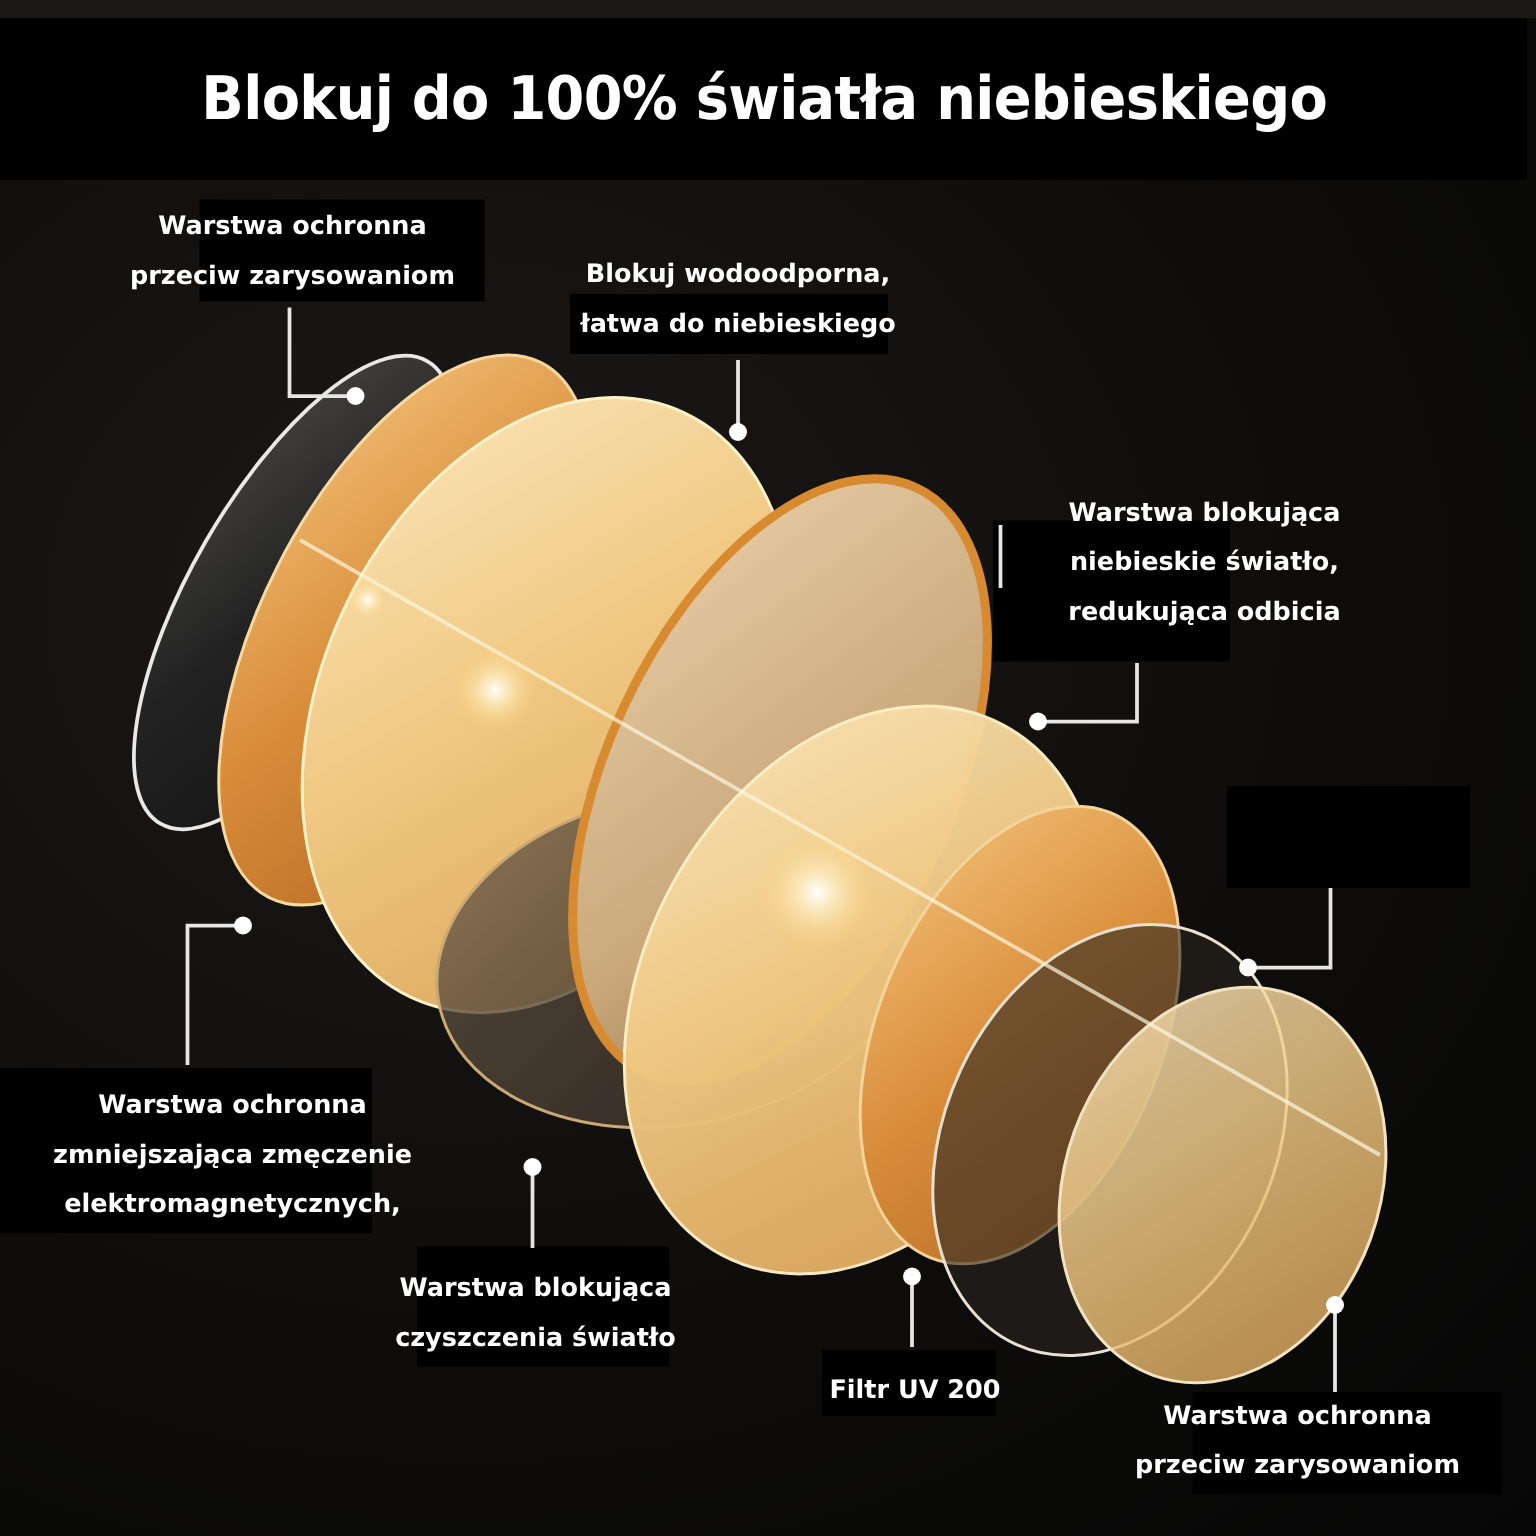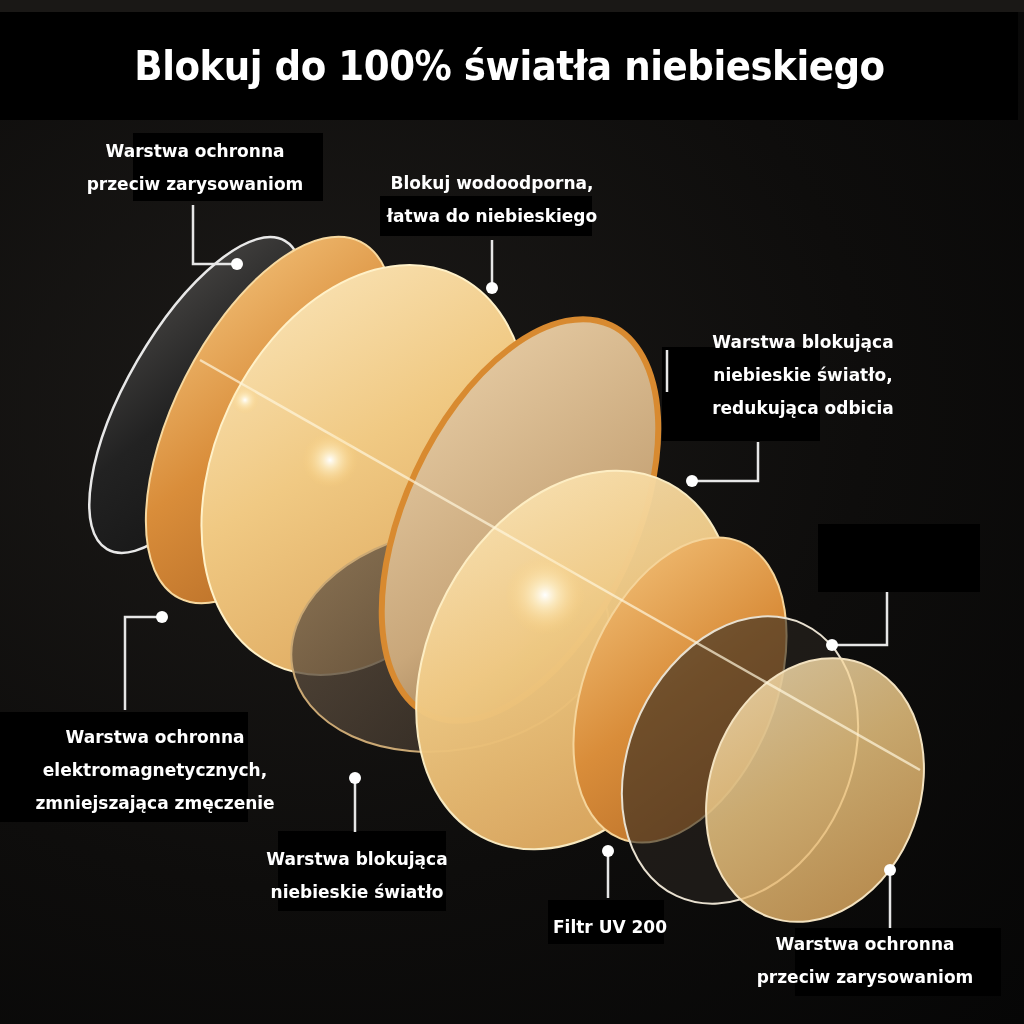--- a/index.html
+++ b/index.html
@@ -134,26 +134,26 @@
   </div>
   <div class="label" style="left:668px;top:326px;width:270px;">
     <span class="line">Warstwa blokująca</span>
     <span class="line">niebieskie światło,</span>
     <span class="line">redukująca odbicia</span>
   </div>
   <div class="label" style="left:800px;top:524px;width:200px;">
   </div>
   <div class="label" style="left:5px;top:721px;width:300px;">
     <span class="line">Warstwa ochronna</span>
+    <span class="line">zmniejszająca zmęczenie</span>
     <span class="line">elektromagnetycznych,</span>
-    <span class="line">zmniejszająca zmęczenie</span>
   </div>
   <div class="label" style="left:222px;top:843px;width:270px;">
     <span class="line">Warstwa blokująca</span>
-    <span class="line">niebieskie światło</span>
+    <span class="line">czyszczenia światło</span>
   </div>
   <div class="label" style="left:530px;top:911px;width:160px;">
     <span class="line">Filtr UV 200</span>
   </div>
   <div class="label" style="left:710px;top:928px;width:310px;">
     <span class="line">Warstwa ochronna</span>
     <span class="line">przeciw zarysowaniom</span>
   </div>
 </div>
 

